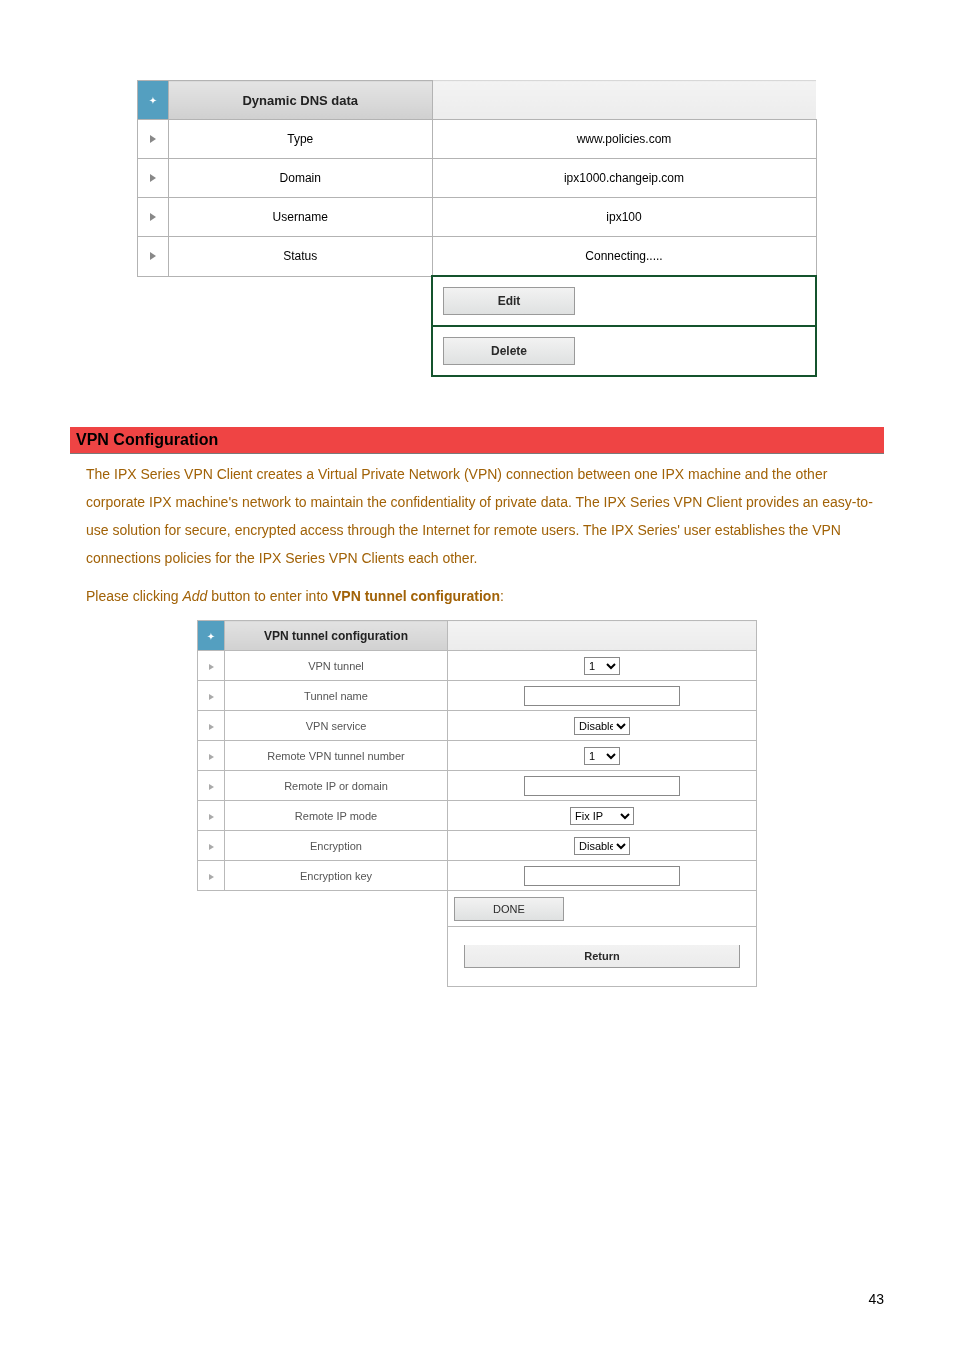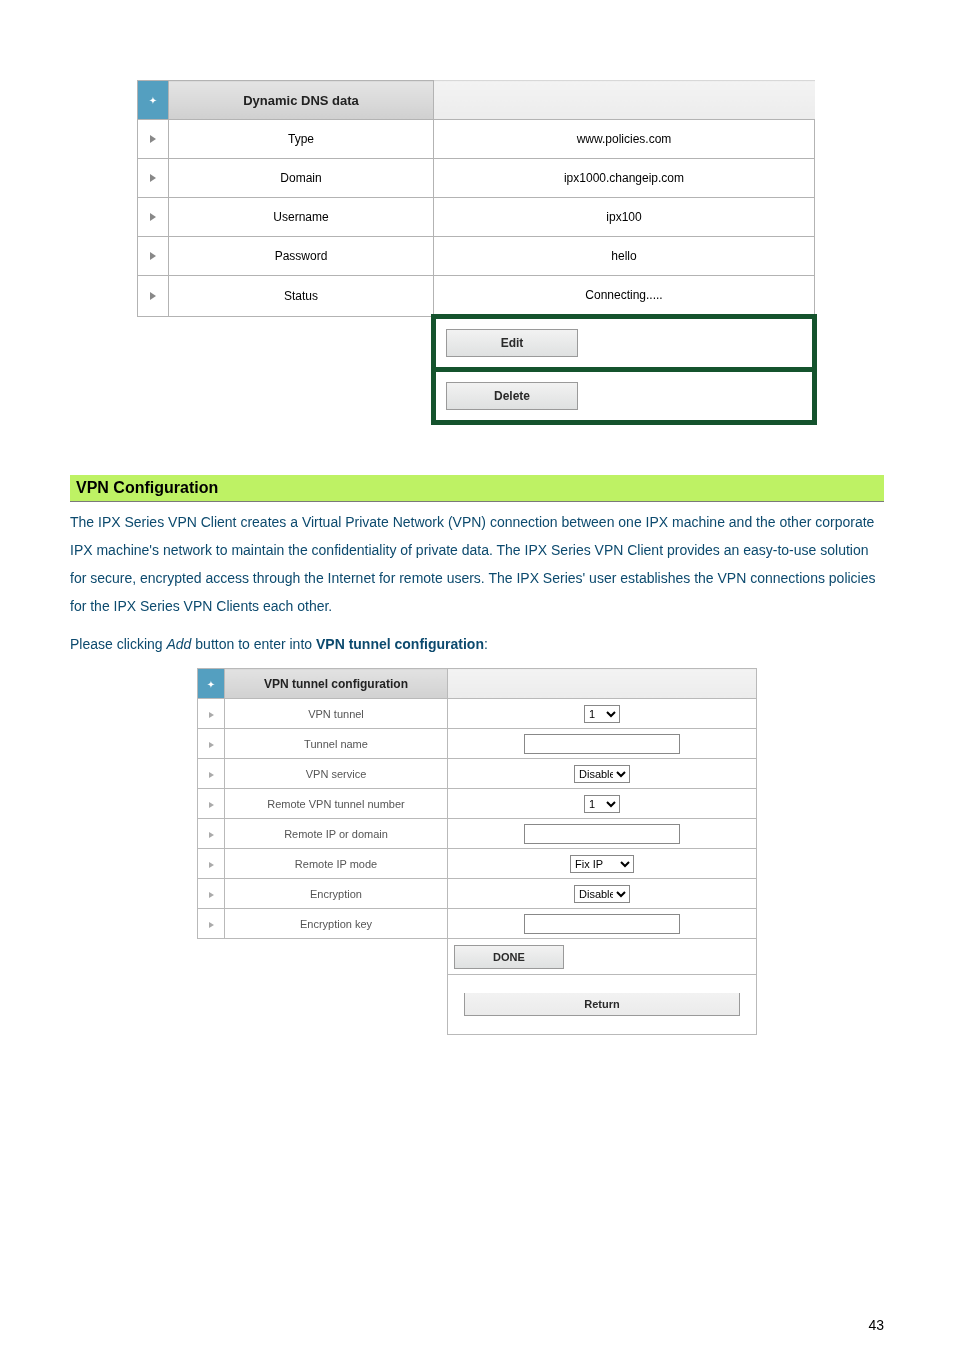--- a/index.html
+++ b/index.html
@@ -68,21 +68,21 @@
     font-size: 10px;
   }
 
   .btn-cell { padding: 6px 0 6px 8px; }
   .action-row td.icon-col, .action-row td.label-col {
     border-left: 1px solid #fff; border-right: none; border-bottom: none; border-top: none;
     background: #fff;
   }
   .action-row td.icon-col { border-color: #fff; }
   .action-row td.value-col {
-    border: 5px solid #14532d;
+    border: 2px solid #14532d;
     text-align: left;
   }
 
   .btn {
     display: inline-block;
     min-width: 130px;
     height: 26px;
     line-height: 26px;
     text-align: center;
     border: 1px solid #9a9a9a;
@@ -92,31 +92,31 @@
     color: #2a2a2a;
     font-family: Tahoma, Arial, sans-serif;
     margin-left: 2px;
   }
 
   
   .section-heading {
     font-family: Arial, sans-serif;
     font-size: 16px;
     font-weight: bold;
-    background: #bef264;
+    background: #ef4444;
     border-bottom: 1px solid #7a7a7a;
     padding: 4px 6px;
     margin: 0 0 6px 0;
     color: #000;
   }
   .body-text {
     font-size: 14px;
     line-height: 2.0;
-    margin: 0 0 10px 0;
-    color: #0c4a6e;
+    margin: 0 0 10px 16px;
+    color: #a16207;
   }
   .body-text em { font-style: italic; }
   .body-text strong { font-weight: bold; }
 
   
   .vpn-table {
     width: 560px;
     margin: 10px auto 0 auto;
     border-collapse: collapse;
     font-size: 11px;
@@ -175,40 +175,40 @@
   }
   .vpn-action-row td.value-col { text-align: left; padding: 4px 0 4px 6px; }
 
   .btn-sm {
     display: inline-block;
     min-width: 108px;
     height: 22px; line-height: 22px;
     text-align: center;
     border: 1px solid #9a9a9a;
     background: linear-gradient(#f2f2f2, #dfe1e1);
-    font-weight: bold;
+    font-weight: normal;
     font-size: 11px;
     color: #2a2a2a;
   }
   .btn-ret {
     display: block;
     height: 22px; line-height: 22px;
     text-align: center;
     border: 1px solid #9a9a9a;
     border-top: none;
     background: linear-gradient(#f2f2f2, #ebebeb);
     font-weight: bold;
     font-size: 11px;
     color: #2a2a2a;
   }
   .vpn-action-row.return td.value-col { padding: 16px; }
 
   .page-num {
     position: absolute;
-    bottom: 18px;
+    bottom: 44px;
     right: 70px;
     font-size: 14px;
   }
 </style>
 </head>
 <body>
 
 <div class="page">
 
   <table class="dns-table">
@@ -228,25 +228,20 @@
       <td class="label-col">Domain</td>
       <td class="value-col">ipx1000.changeip.com</td>
     </tr>
     <tr>
       <td class="icon-col"><span class="arrow-icon"></span></td>
       <td class="label-col">Username</td>
       <td class="value-col">ipx100</td>
     </tr>
     <tr>
       <td class="icon-col"><span class="arrow-icon"></span></td>
-      <td class="label-col">Password</td>
-      <td class="value-col">hello</td>
-    </tr>
-    <tr>
-      <td class="icon-col"><span class="arrow-icon"></span></td>
       <td class="label-col">Status</td>
       <td class="value-col">Connecting.....</td>
     </tr>
     <tr class="action-row">
       <td class="icon-col"></td>
       <td class="label-col"></td>
       <td class="value-col btn-cell">
         <span class="btn">Edit</span>
       </td>
     </tr>

